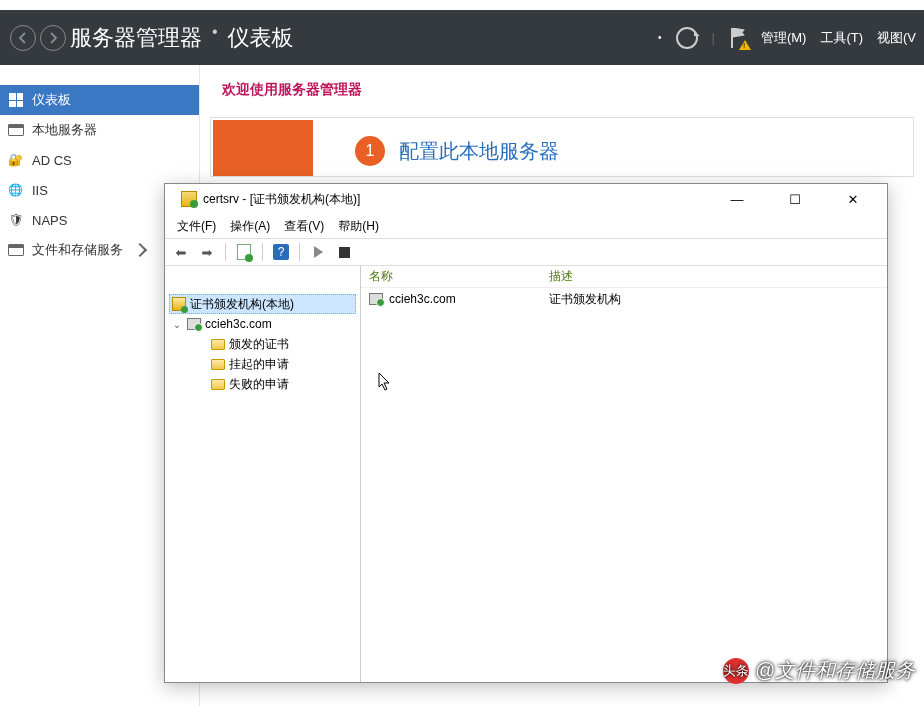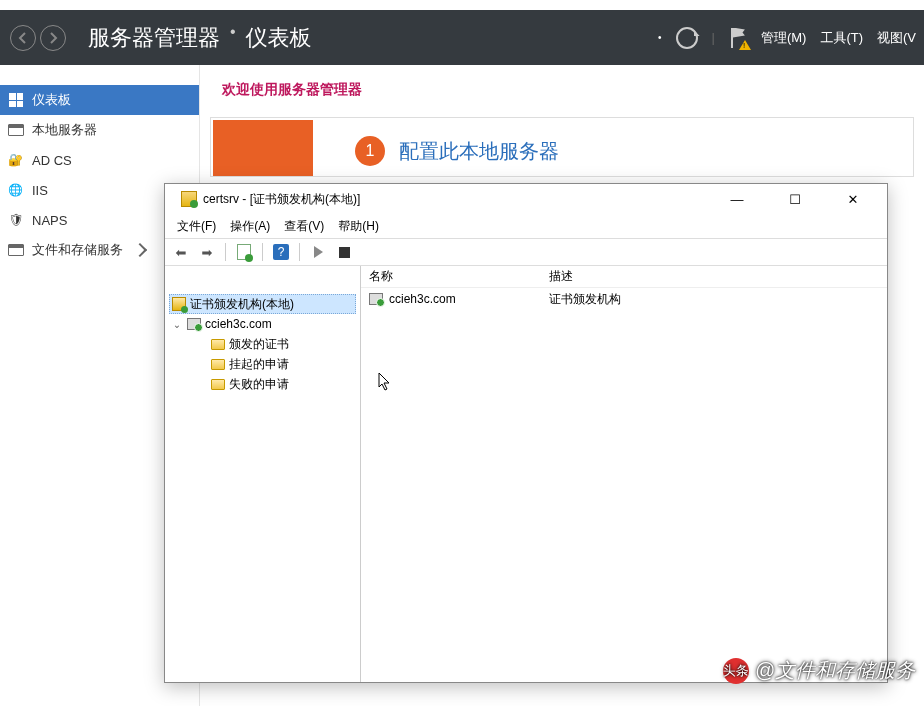--- a/index.html
+++ b/index.html
@@ -4,21 +4,21 @@
 <style>
 * { margin: 0; padding: 0; box-sizing: border-box; font-family: "Microsoft YaHei", "Segoe UI", sans-serif; }
 body { width: 924px; height: 706px; overflow: hidden; background: #fff; position: relative; }
 
 
 .title-stub { height: 10px; background: #fff; font-size: 10px; color: #888; padding-left: 10px; }
 
 
 .header-bar { background: #353a3f; height: 55px; display: flex; align-items: center; color: #fff; padding: 0 10px; position: relative; }
 .nav-circle { width: 26px; height: 26px; border: 1px solid #888; border-radius: 50%; display: flex; align-items: center; justify-content: center; margin-right: 4px; color: #aaa; font-size: 14px; }
-.breadcrumb { font-size: 22px; margin-left: 18px; display: flex; align-items: flex-start; gap: 10px; }
+.breadcrumb { font-size: 22px; display: flex; align-items: flex-start; gap: 10px; }
 .breadcrumb .sep { font-size: 16px; color: #ccc; }
 .header-right { position: absolute; right: 8px; display: flex; align-items: center; gap: 14px; font-size: 13px; }
 .header-right .dot { font-size: 10px; }
 .refresh-icon { width: 22px; height: 22px; border: 2px solid #ccc; border-radius: 50%; display: inline-block; position: relative; }
 .refresh-icon::after { content: ""; position: absolute; right: -2px; top: 3px; border: 4px solid transparent; border-top-color: #ccc; transform: rotate(45deg); }
 .flag-icon { width: 18px; height: 20px; position: relative; display: inline-block; }
 .flag-icon::before { content: ""; position: absolute; left: 2px; top: 0; width: 2px; height: 20px; background: #ccc; }
 .flag-icon::after { content: ""; position: absolute; left: 4px; top: 0; width: 12px; height: 10px; background: #ccc; clip-path: polygon(0 0, 100% 20%, 80% 50%, 100% 80%, 0 100%); }
 .warn-tri { position: absolute; bottom: -2px; right: -4px; width: 0; height: 0; border: 6px solid transparent; border-bottom: 10px solid #f0b400; }
 .warn-tri::after { content: "!"; position: absolute; left: -2px; top: 1px; font-size: 8px; color: #000; }
@@ -72,21 +72,21 @@
 .tree-row .exp { width: 12px; text-align: center; color: #666; font-size: 10px; }
 .tree-indent { width: 16px; }
 .ca-icon { width: 14px; height: 14px; background: linear-gradient(#ffe9a8,#e6b512); border: 1px solid #b88a00; position: relative; }
 .ca-icon::after { content: ""; position: absolute; right: -3px; bottom: -3px; width: 7px; height: 7px; background: #3a9c3a; border-radius: 50%; }
 .srv-mini { width: 14px; height: 12px; border: 1px solid #777; background: #ddd; position: relative; }
 .srv-mini::after { content: ""; position: absolute; right: -3px; bottom: -3px; width: 7px; height: 7px; background: #3a9c3a; border-radius: 50%; border: 1px solid #fff; }
 .folder { width: 14px; height: 11px; background: linear-gradient(#ffe9a8,#f2c94c); border: 1px solid #c79a00; border-radius: 1px; }
 
 .cw-list { flex: 1; font-size: 12px; }
 .list-header { display: flex; height: 22px; align-items: center; border-bottom: 1px solid #eee; }
-.list-header div { padding-left: 8px; color: #000000; }
+.list-header div { padding-left: 8px; color: #4d7c0f; }
 .col-name { width: 180px; }
 .col-desc { flex: 1; }
 .list-row { display: flex; height: 22px; align-items: center; }
 .list-row .col-name { display: flex; align-items: center; gap: 6px; padding-left: 8px; }
 .list-row .col-desc { padding-left: 8px; }
 
 .cursor-arrow { position: absolute; left: 378px; top: 372px; font-size: 16px; color: #000; pointer-events: none; }
 
 .watermark { position: absolute; right: 9px; bottom: 22px; color: #fff; font-size: 20px; text-shadow: 0 0 4px rgba(0,0,0,0.9), 0 0 2px #000; font-style: italic; display: flex; align-items: center; gap: 6px; pointer-events: none; }
 .wm-badge { width: 26px; height: 26px; border-radius: 50%; background: #e03030; color: #fff; display: flex; align-items: center; justify-content: center; font-size: 13px; font-style: normal; }

